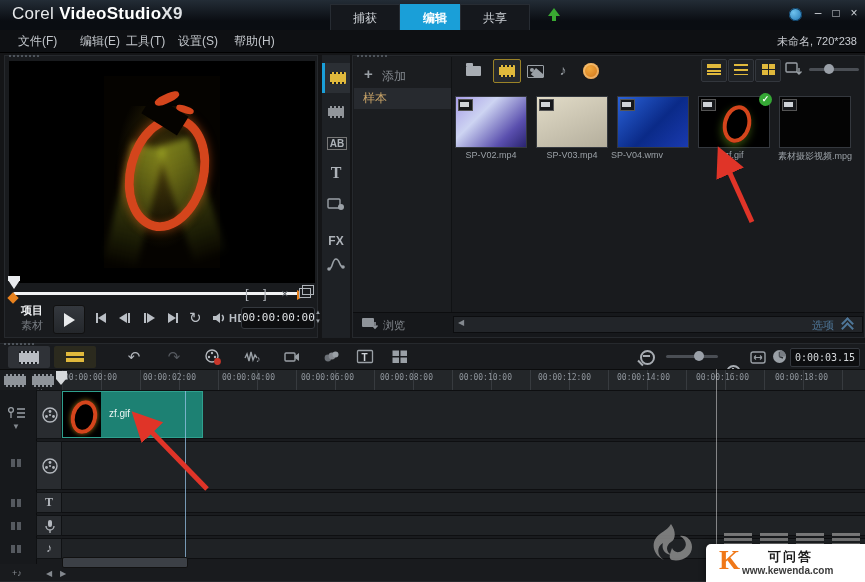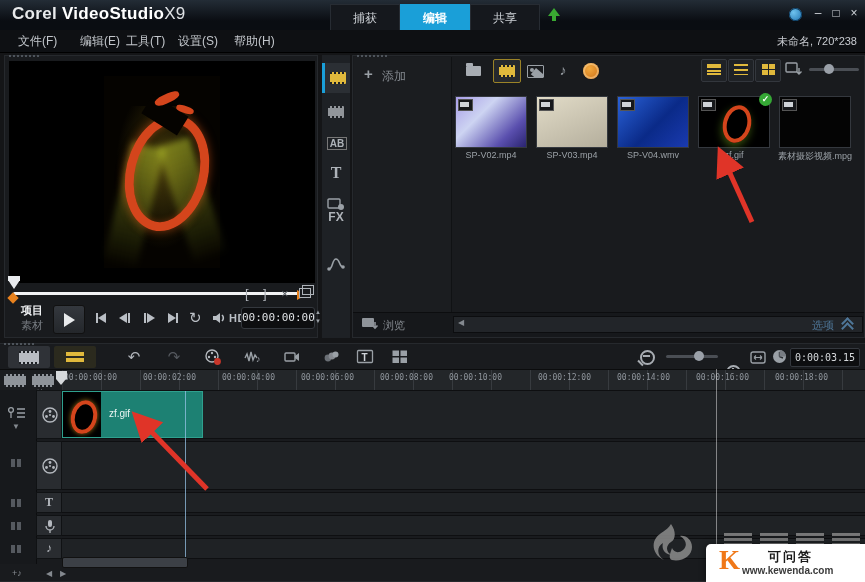--- a/index.html
+++ b/index.html
@@ -2,23 +2,23 @@
 <html><head>
 <meta charset="utf-8">
 <style>
   html,body{margin:0;padding:0;}
   body{width:865px;height:582px;position:relative;overflow:hidden;background:#141517;
        font-family:"Liberation Sans",sans-serif;color:#c6cad0;-webkit-font-smoothing:antialiased;}
   .abs{position:absolute;}
   
   .titlebar{left:0;top:0;width:865px;height:30px;background:linear-gradient(#232c36,#0a0d12 70%);border-bottom:1px solid #000;}
   .brand{left:12px;top:4px;font-size:17px;color:#fff;letter-spacing:.3px;}
-  .brand .b1{font-weight:700;color:#e8eaec;}
+  .brand .b1{font-weight:400;color:#e8eaec;}
   .brand .b2{font-weight:700;}
-  .brand .b3{font-weight:400;color:#dfe2e5;}
+  .brand .b3{font-weight:700;color:#dfe2e5;}
   .tab{top:4px;height:26px;width:70px;line-height:26px;text-align:center;font-size:12px;color:#cdd1d6;
        background:#15181d;border:1px solid #272c33;border-bottom:none;box-sizing:border-box;}
   .tab.active{background:#1a9fd8;color:#fff;font-weight:700;border-color:#1a9fd8;}
   .up-arrow{left:548px;top:8px;width:0;height:0;border-left:6px solid transparent;border-right:6px solid transparent;border-bottom:8px solid #3aa832;}
   .up-arrow:after{content:"";position:absolute;left:-2px;top:8px;width:4px;height:5px;background:#3aa832;}
   .globe{left:789px;top:8px;width:13px;height:13px;border-radius:50%;background:radial-gradient(circle at 35% 35%,#6ec2ee,#1b6fae);box-shadow:inset 0 0 0 1px #0d3a5e;}
   .winbtn{top:6px;width:16px;height:16px;line-height:15px;text-align:center;font-size:12px;color:#cfd3d8;}
   
   .menubar{left:0;top:30px;width:865px;height:22px;background:#0e1013;border-bottom:1px solid #000;}
   .menu-item{top:3px;font-size:12px;color:#c3c7cc;}
@@ -133,21 +133,21 @@
 </head>
 <body>
 
 <div class="abs titlebar">
   <div class="abs brand">
     <span class="b1">Corel</span>
     <span class="b2">VideoStudio</span><span class="b3">X9</span>
   </div>
   <div class="abs tab" style="left:330px"><span>捕获</span></div>
   <div class="abs tab active" style="left:400px"><span>编辑</span></div>
-  <div class="abs tab" style="left:470px"><span>共享</span></div>
+  <div class="abs tab" style="left:460px"><span>共享</span></div>
   <div class="abs up-arrow"></div>
   <div class="abs globe"></div>
   <div class="abs winbtn" style="left:810px">–</div>
   <div class="abs winbtn" style="left:828px">□</div>
   <div class="abs winbtn" style="left:846px">×</div>
 </div>
 
 <div class="abs menubar">
   <span class="abs menu-item" style="left:18px">文件(F)</span>
   <span class="abs menu-item" style="left:80px">编辑(E)</span>
@@ -226,36 +226,37 @@
       <div class="sidetxt" style="margin-top:8px;text-align:center;font-size:10px;border:1px solid #777;width:18px;margin-left:5px">AB</div>
     </div>
   <div class="abs slot" style="top:104px">
       <div class="sidetxt" style="margin-top:5px;text-align:center;font-size:16px;font-family:'Liberation Serif',serif">T</div>
     </div>
   <div class="abs slot" style="top:134px">
     <svg width="18" height="16" viewBox="0 0 18 16" style="margin:7px 5px">
         <rect x="1" y="3" width="12" height="9" rx="1" fill="none" stroke="#9aa0a6" stroke-width="1.4"></rect>
         <circle cx="14" cy="11" r="3" fill="#9aa0a6"></circle>
       </svg></div>
-  <div class="abs slot" style="top:148px">
+  <div class="abs slot" style="top:172px">
       <div class="sidetxt" style="margin-top:7px;text-align:center;font-size:12px">FX</div>
     </div>
   <div class="abs slot" style="top:194px">
     <svg width="18" height="16" viewBox="0 0 18 16" style="margin:7px 5px">
         <path d="M2 13 C6 13 5 3 9 3 C13 3 12 11 16 11" fill="none" stroke="#9aa0a6" stroke-width="1.6"></path>
         <circle cx="2" cy="13" r="1.8" fill="#9aa0a6"></circle>
         <circle cx="16" cy="11" r="1.8" fill="#9aa0a6"></circle>
       </svg></div>
 </div>
 
 <div class="abs panel" style="left:352px;top:55px;width:513px;height:283px;">
   <div class="abs dots" style="left:4px;top:-1px"></div>
   <div class="abs libnav">
     <span class="abs" style="left:10px;top:8px;font-size:15px;color:#9aa0a6;font-weight:700">+</span>
     <span class="abs" style="left:28px;top:11px;font-size:12px;color:#84898f">添加</span>
+    <div class="abs gal-row"><span>样本</span></div>
   </div>
 
   <div class="abs toolbtn" style="left:106px">
       <div class="folder"></div>
     </div>
   <div class="abs toolbtn on" style="left:140px">
       <div class="film y" style="margin:5px auto 0"></div>
     </div>
   <div class="abs toolbtn" style="left:168px">
       <div class="photo-ic"></div>
@@ -295,21 +296,21 @@
   <div class="abs thumb" style="left:345px;background:#000;overflow:visible">
     <span class="badge"></span>
     <div class="abs" style="left:24px;top:8px;width:20px;height:30px;border:4px solid #d4451c;border-radius:50%;transform:rotate(14deg);box-shadow:0 4px 9px rgba(120,180,30,.45)"></div>
     <div class="abs check" style="right:-3px;top:-4px">✓</div>
   </div>
   <div class="abs thumb" style="left:426px;background:#040404">
       <span class="badge"></span>
     </div>
   <span class="abs t-label" style="left:98px">SP-V02.mp4</span>
   <span class="abs t-label" style="left:179px">SP-V03.mp4</span>
-  <span class="abs t-label" style="left:260px">SP-V04.wmv</span>
+  <span class="abs t-label" style="left:244px">SP-V04.wmv</span>
   <span class="abs t-label" style="left:341px">zf.gif</span>
   <span class="abs t-label" style="left:422px">素材摄影视频.mpg</span>
 
   <div class="abs libbottom">
     <svg class="abs" style="left:8px;top:4px" width="18" height="15" viewBox="0 0 18 15">
         <rect x="1" y="1" width="12" height="9" rx="1" fill="#8f949a"></rect>
         <path d="M14 5v6M11.5 8.5 14 11l2.5-2.5" fill="none" stroke="#8f949a" stroke-width="1.6"></path>
       </svg>
     <span class="abs" style="left:30px;top:5px;font-size:11px;color:#84898f">浏览</span>
     <div class="abs libscroll">
@@ -393,21 +394,21 @@
     <div class="abs corner">
       <div class="film" style="position:absolute;left:4px;top:4px;width:22px;height:13px;background:#8f949a"></div>
       <div class="film" style="position:absolute;left:32px;top:4px;width:22px;height:13px;background:#8f949a"></div>
     </div>
     <div class="abs ruler-ticks"></div>
     <span class="abs rlabel" style="left:64px">00:00:00:00</span>
     <span class="abs rlabel" style="left:143px">00:00:02:00</span>
     <span class="abs rlabel" style="left:222px">00:00:04:00</span>
     <span class="abs rlabel" style="left:301px">00:00:06:00</span>
     <span class="abs rlabel" style="left:380px">00:00:08:00</span>
-    <span class="abs rlabel" style="left:449px">00:00:10:00</span>
+    <span class="abs rlabel" style="left:459px">00:00:10:00</span>
     <span class="abs rlabel" style="left:538px">00:00:12:00</span>
     <span class="abs rlabel" style="left:617px">00:00:14:00</span>
     <span class="abs rlabel" style="left:696px">00:00:16:00</span>
     <span class="abs rlabel" style="left:775px">00:00:18:00</span>
     <div class="abs playflag"></div>
   </div>
   <span class="abs tiny" style="left:36px;top:44px;font-size:7px"><span>+/-</span> <span style="font-size:5px">▼</span></span>
 
   <div class="abs ribbon" style="top:46px;height:174px">
     <svg class="abs" style="left:7px;top:16px" width="20" height="14" viewBox="0 0 20 14">

